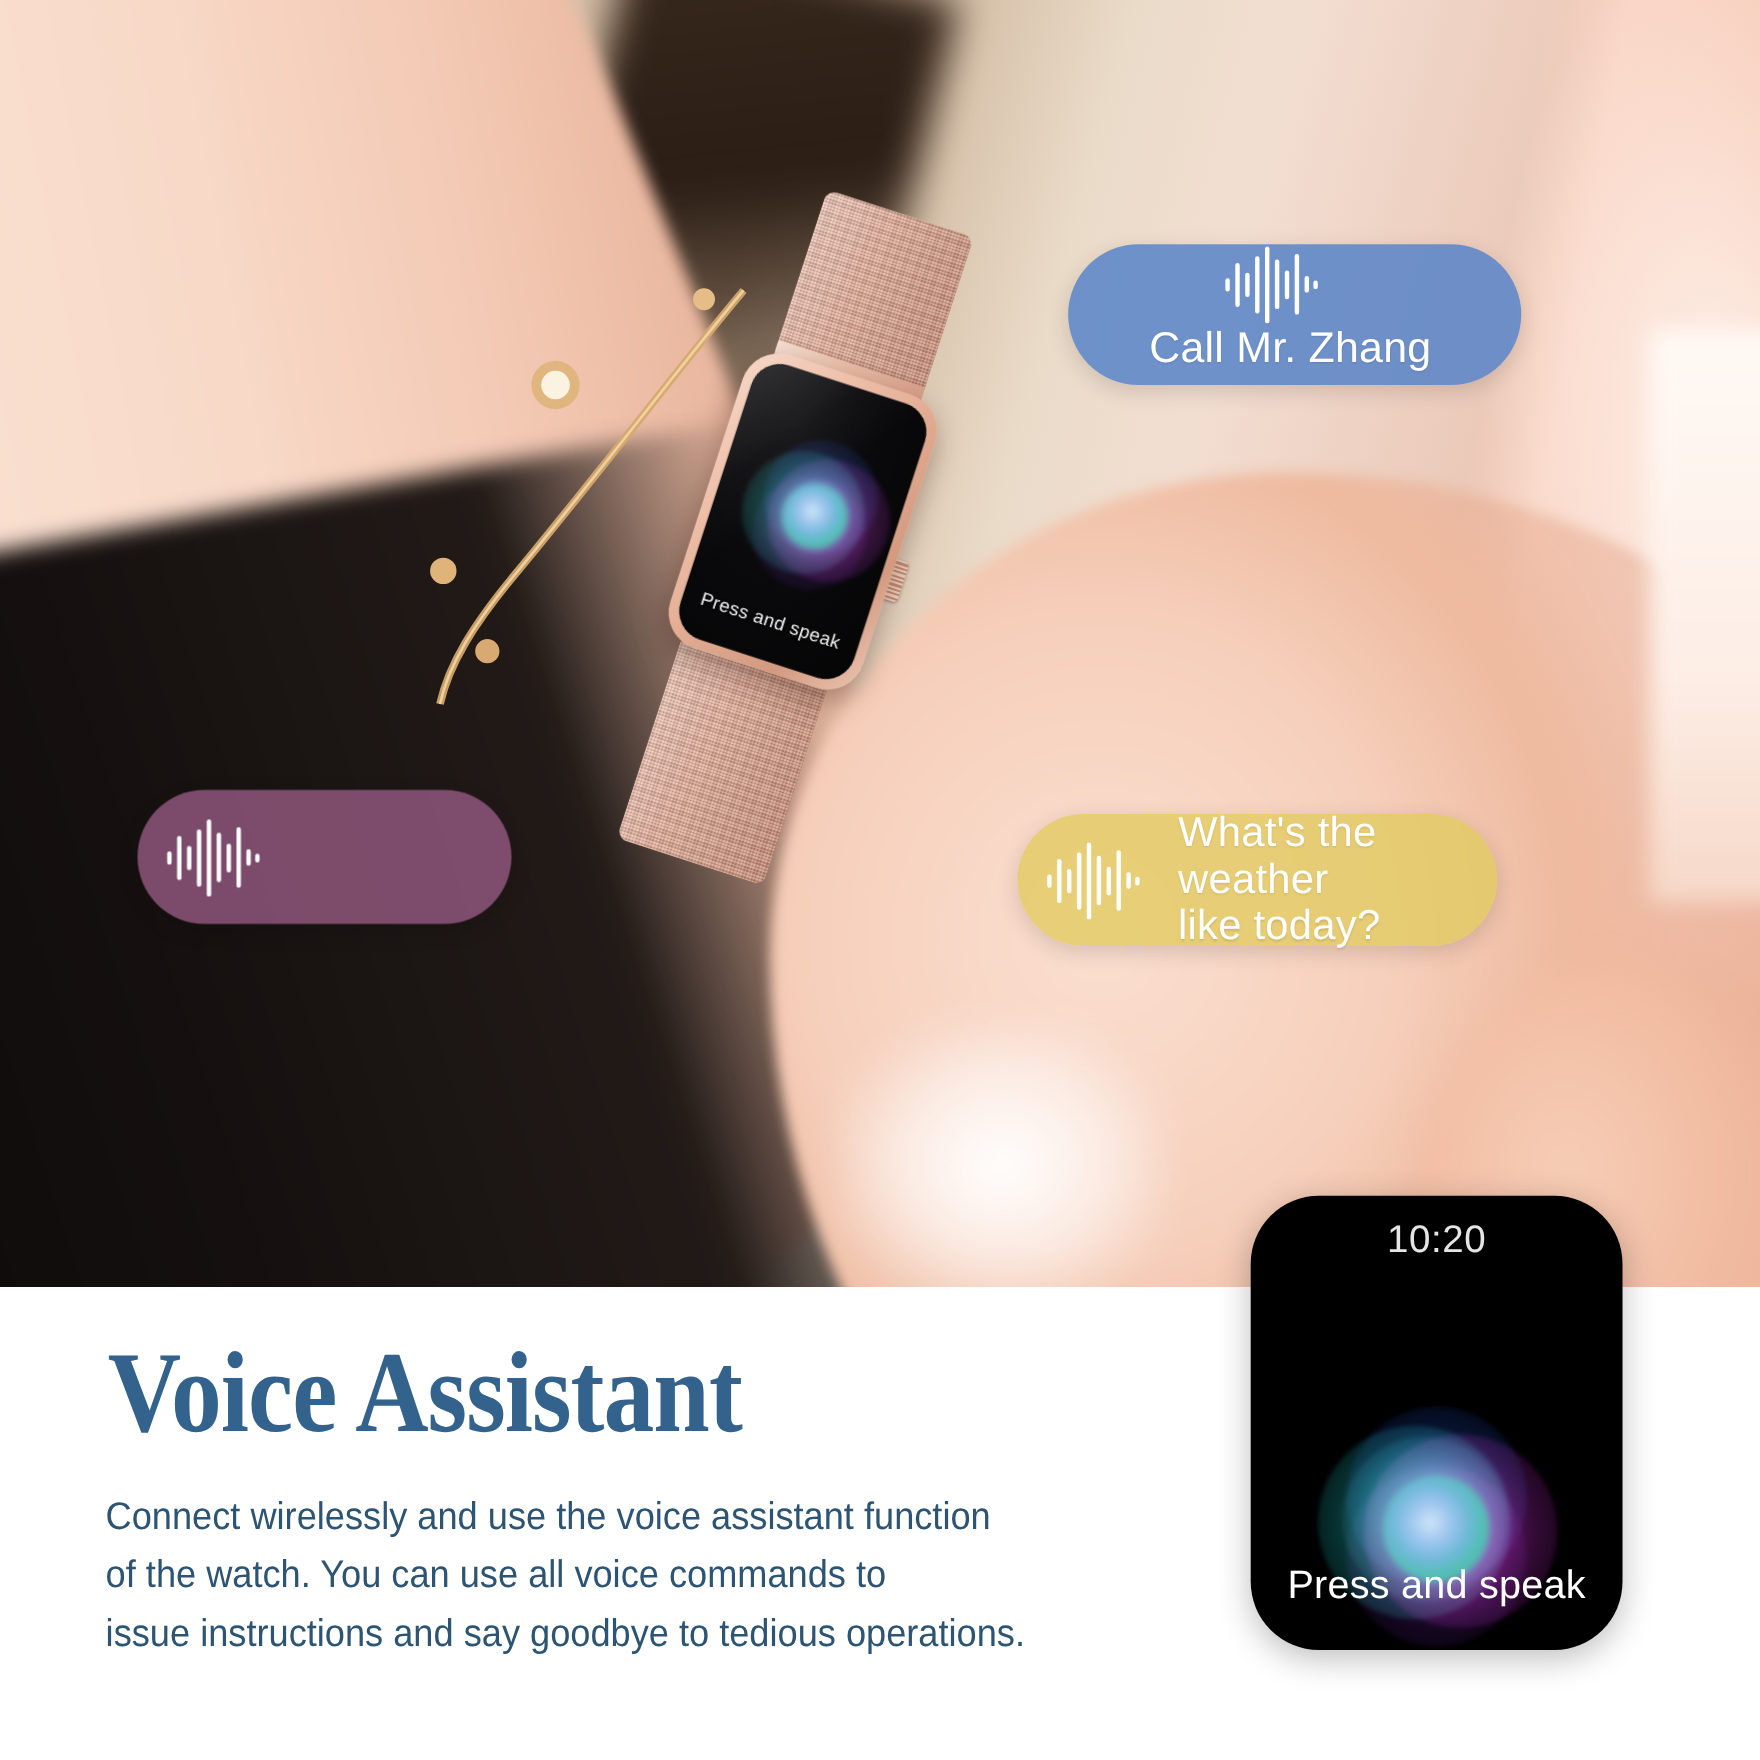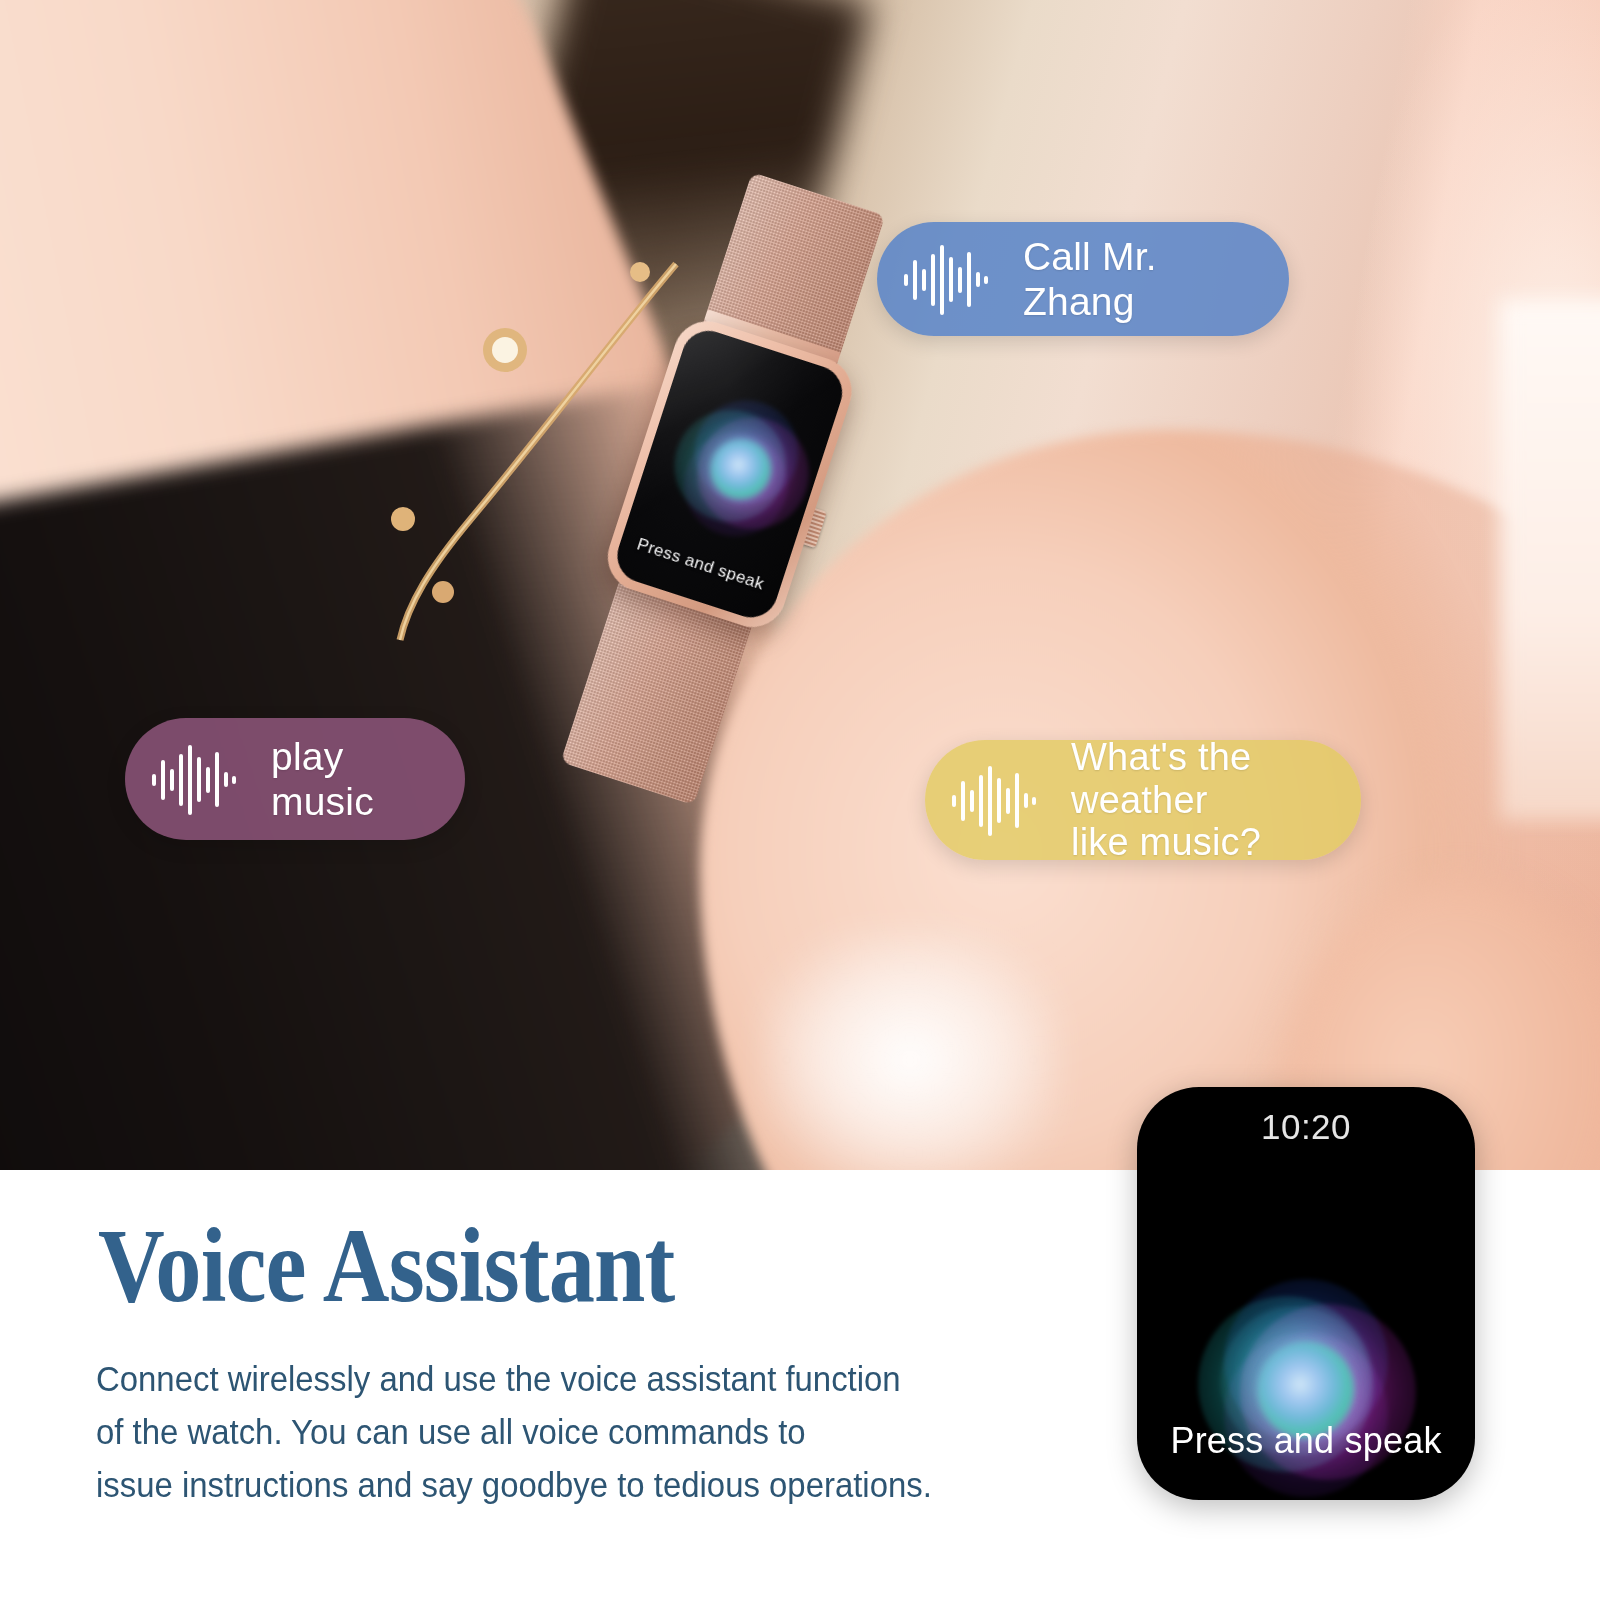--- a/index.html
+++ b/index.html
@@ -167,22 +167,23 @@
   }
   .bubble .label {
     font-size:39px; line-height:1.16; letter-spacing:.2px;
     font-family:"Liberation Sans", sans-serif;
     text-shadow:0 1px 2px rgba(0,0,0,.12);
     white-space:pre-line;
   }
   .wave { flex:0 0 auto; margin-right:34px; display:block; }
 
   #bubble-call {
-    left:877px; top:222px; width:412px; height:114px;
+    left:971px; top:222px; width:412px; height:128px;
     background:rgba(85,130,200,.84);
+    flex-direction:column;
   }
   #bubble-music {
     left:125px; top:718px; width:340px; height:122px;
     background:rgba(150,90,130,.80);
   }
   #bubble-weather {
     left:925px; top:740px; width:436px; height:120px;
     background:rgba(226,203,95,.78);
   }
   #bubble-weather .label { font-size:38px; line-height:1.12; }
@@ -306,40 +307,39 @@
         <rect x="19" y="26" width="4" height="22" rx="2"></rect>
         <rect x="28" y="11" width="4" height="52" rx="2"></rect>
         <rect x="37" y="2" width="4" height="70" rx="2"></rect>
         <rect x="46" y="14" width="4" height="45" rx="2"></rect>
         <rect x="55" y="24" width="4" height="26" rx="2"></rect>
         <rect x="64" y="9" width="4" height="55" rx="2"></rect>
         <rect x="73" y="29" width="4" height="15" rx="2"></rect>
         <rect x="81" y="33" width="4" height="8" rx="2"></rect>
       </g>
     </svg>
-    <span class="label">play music</span>
   </div>
 
   <div class="bubble" id="bubble-weather">
     <svg class="wave" width="86" height="72" viewBox="0 0 86 72">
       <g fill="#ffffff">
         <rect x="1" y="31" width="4" height="12" rx="2"></rect>
         <rect x="10" y="17" width="4" height="40" rx="2"></rect>
         <rect x="19" y="26" width="4" height="22" rx="2"></rect>
         <rect x="28" y="11" width="4" height="52" rx="2"></rect>
         <rect x="37" y="2" width="4" height="70" rx="2"></rect>
         <rect x="46" y="14" width="4" height="45" rx="2"></rect>
         <rect x="55" y="24" width="4" height="26" rx="2"></rect>
         <rect x="64" y="9" width="4" height="55" rx="2"></rect>
         <rect x="73" y="29" width="4" height="15" rx="2"></rect>
         <rect x="81" y="33" width="4" height="8" rx="2"></rect>
       </g>
     </svg>
     <span class="label">What's the weather
-like music?</span>
+like today?</span>
   </div>
 </div>
 
 <div class="info">
   <div class="headline">Voice Assistant</div>
   <div class="body-copy">Connect wirelessly and use the voice assistant function
 of the watch. You can use all voice commands to
 issue instructions and say goodbye to tedious operations.</div>
 </div>
 

